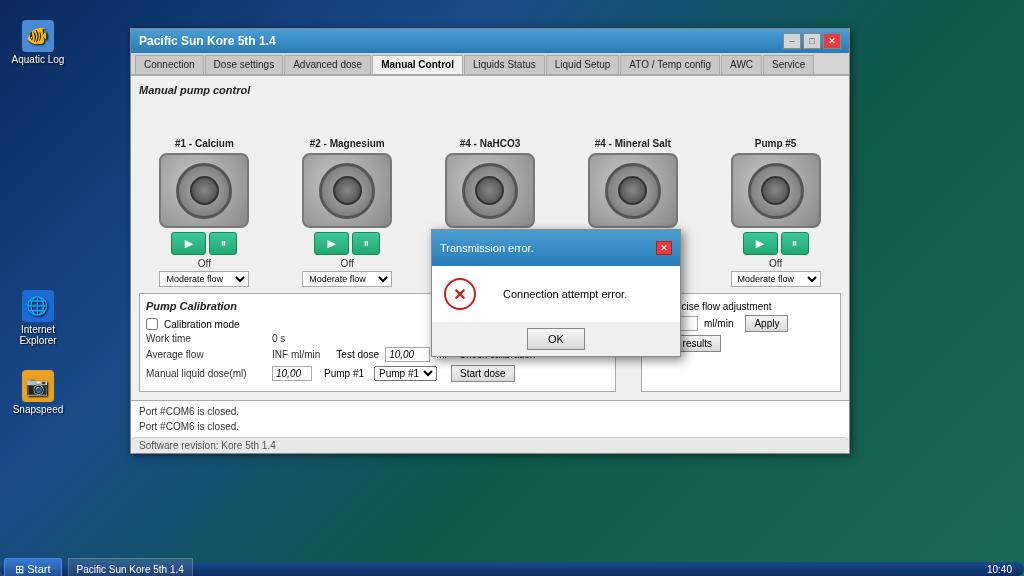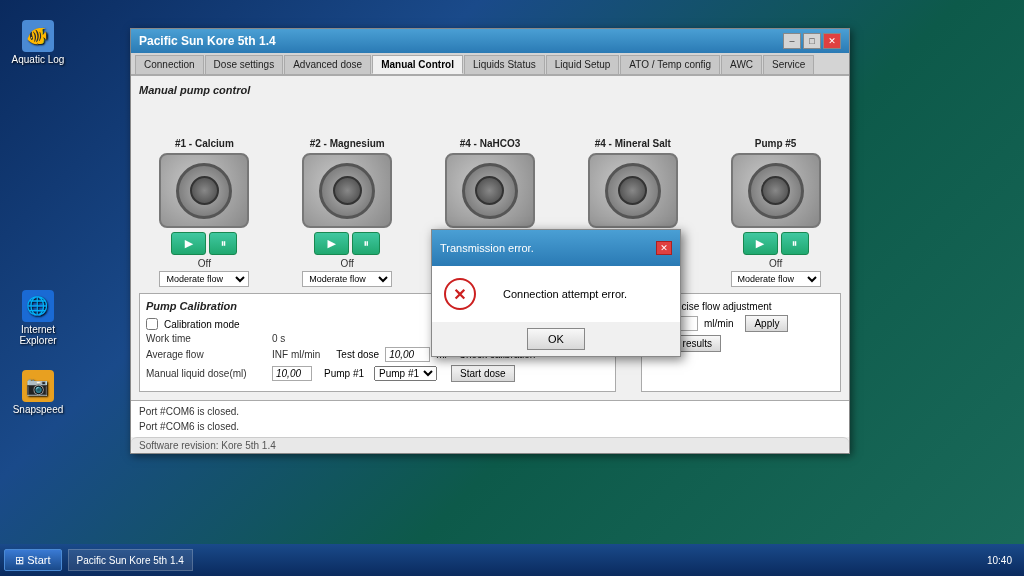--- a/index.html
+++ b/index.html
@@ -368,26 +368,27 @@
       cursor: pointer;
       font-size: 11px;
     }
 
     
     .taskbar {
       position: fixed;
       bottom: 0;
       left: 0;
       width: 100%;
-      height: 32px;
+      height: 14px;
       background: linear-gradient(to bottom, #1a4a8a, #0a2a5e);
       display: flex;
       align-items: center;
       padding: 0 4px;
       z-index: 200;
+      border-radius: 13px;
     }
 
     .start-btn {
       background: linear-gradient(to bottom, #3a7ad4, #1a4a8a);
       color: white;
       padding: 2px 10px;
       border: 1px solid #4a8ad4;
       border-radius: 2px;
       font-size: 11px;
       cursor: pointer;

